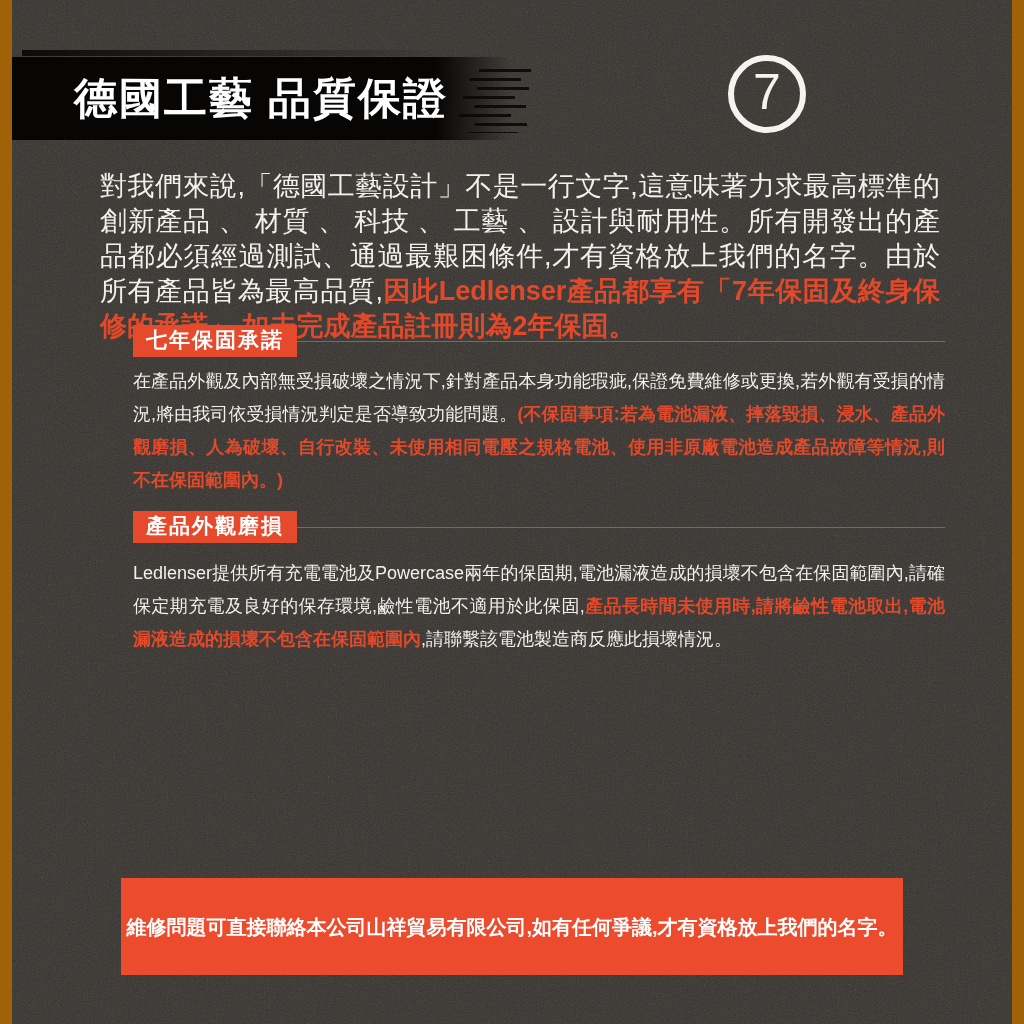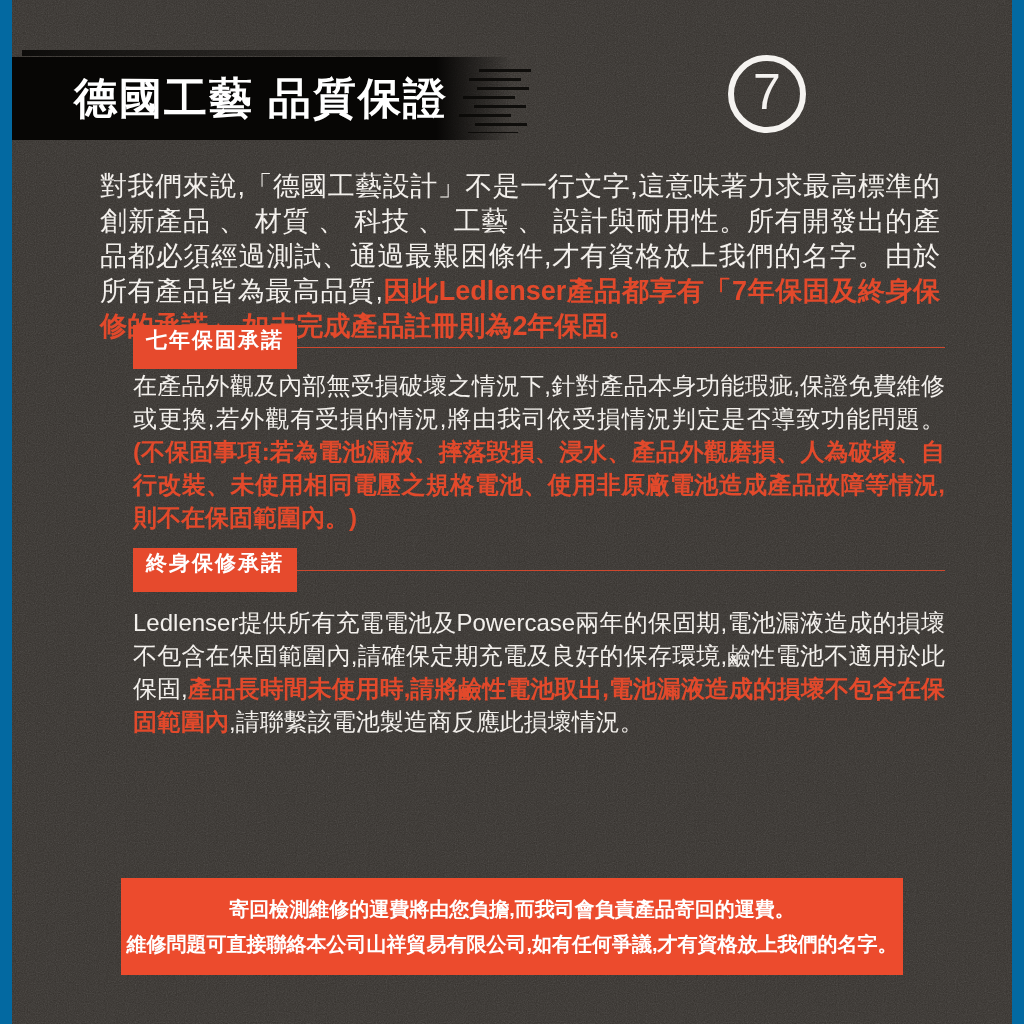--- a/index.html
+++ b/index.html
@@ -1,18 +1,18 @@
 <!DOCTYPE html>
 <html><head>
 <meta charset="utf-8">
 <style>
   html,body { margin:0; padding:0; background:#ffffff; }
   .stage {
     position:relative; width:1024px; height:1024px; margin:0 auto;
-    background:#0369a1; overflow:hidden;
+    background:#a16207; overflow:hidden;
     font-family:"Liberation Sans","DejaVu Sans",sans-serif;
   }
   .card {
     position:absolute; left:12px; top:0; width:1000px; height:1024px;
     background:#34302c;
   }
   .noise { position:absolute; left:0; top:0; pointer-events:none; }
 
   
   .banner {
@@ -60,26 +60,26 @@
     font-size:27px; line-height:35px; color:#f3f0ec; text-align:justify;
     font-weight:500;
   }
 
   
   .sections { position:absolute; left:121px; top:325px; width:812px; }
   .section { margin-bottom:14px; }
   .section-header { display:flex; align-items:center; }
   .section-badge {
     background:#e64a2d; color:#ffffff; font-weight:bold; font-size:21px;
-    line-height:24px; padding:3px 13px 17px 13px; letter-spacing:2px;
+    line-height:24px; padding:3px 13px 5px 13px; letter-spacing:2px;
     white-space:nowrap;
   }
   .section-rule { flex:1; height:1px; background:rgba(230,74,45,0.85); }
   .section-body {
-    margin-top:0; font-size:24px; line-height:33px; color:#f3f0ec;
+    margin-top:8px; font-size:18px; line-height:33px; color:#f3f0ec;
     text-align:justify; font-weight:500;
   }
   .red { color:#e2492b; font-weight:bold; }
 
   
   .footer-box {
     position:absolute; left:109px; top:878px; width:782px; height:97px;
     background:#ec4b2d; display:flex; flex-direction:column;
     align-items:center; justify-content:center; gap:11px;
     color:#ffffff; font-size:20px; font-weight:bold; text-align:center;
@@ -120,30 +120,29 @@
       <div class="section">
         <div class="section-header">
           <span class="section-badge">七年保固承諾</span>
           <span class="section-rule"></span>
         </div>
         <div class="section-body"><span>在產品外觀及內部無受損破壞之情況下,針對產品本身功能瑕疵,保證免費維修或更換,若外觀有受損的情況,將由我司依受損情況判定是否導致功能問題。</span><span class="red">(不保固事項:若為電池漏液、摔落毀損、浸水、產品外觀磨損、人為破壞、自行改裝、未使用相同電壓之規格電池、使用非原廠電池造成產品故障等情況,則不在保固範圍內。)</span></div>
       </div>
 
       <div class="section">
         <div class="section-header">
-          <span class="section-badge">終身保修承諾</span>
+          <span class="section-badge">產品外觀磨損</span>
           <span class="section-rule"></span>
         </div>
       </div>
 
       <div class="section">
         <div class="section-body"><span>Ledlenser提供所有充電電池及Powercase兩年的保固期,電池漏液造成的損壞不包含在保固範圍內,請確保定期充電及良好的保存環境,鹼性電池不適用於此保固,</span><span class="red">產品長時間未使用時,請將鹼性電池取出,電池漏液造成的損壞不包含在保固範圍內</span><span>,請聯繫該電池製造商反應此損壞情況。</span></div>
       </div>
 
     </div>
 
     <div class="footer-box">
-      <div>寄回檢測維修的運費將由您負擔,而我司會負責產品寄回的運費。</div>
       <div>維修問題可直接聯絡本公司山祥貿易有限公司,如有任何爭議,才有資格放上我們的名字。</div>
     </div>
 
   </div>
 </div>
 
 </body></html>

